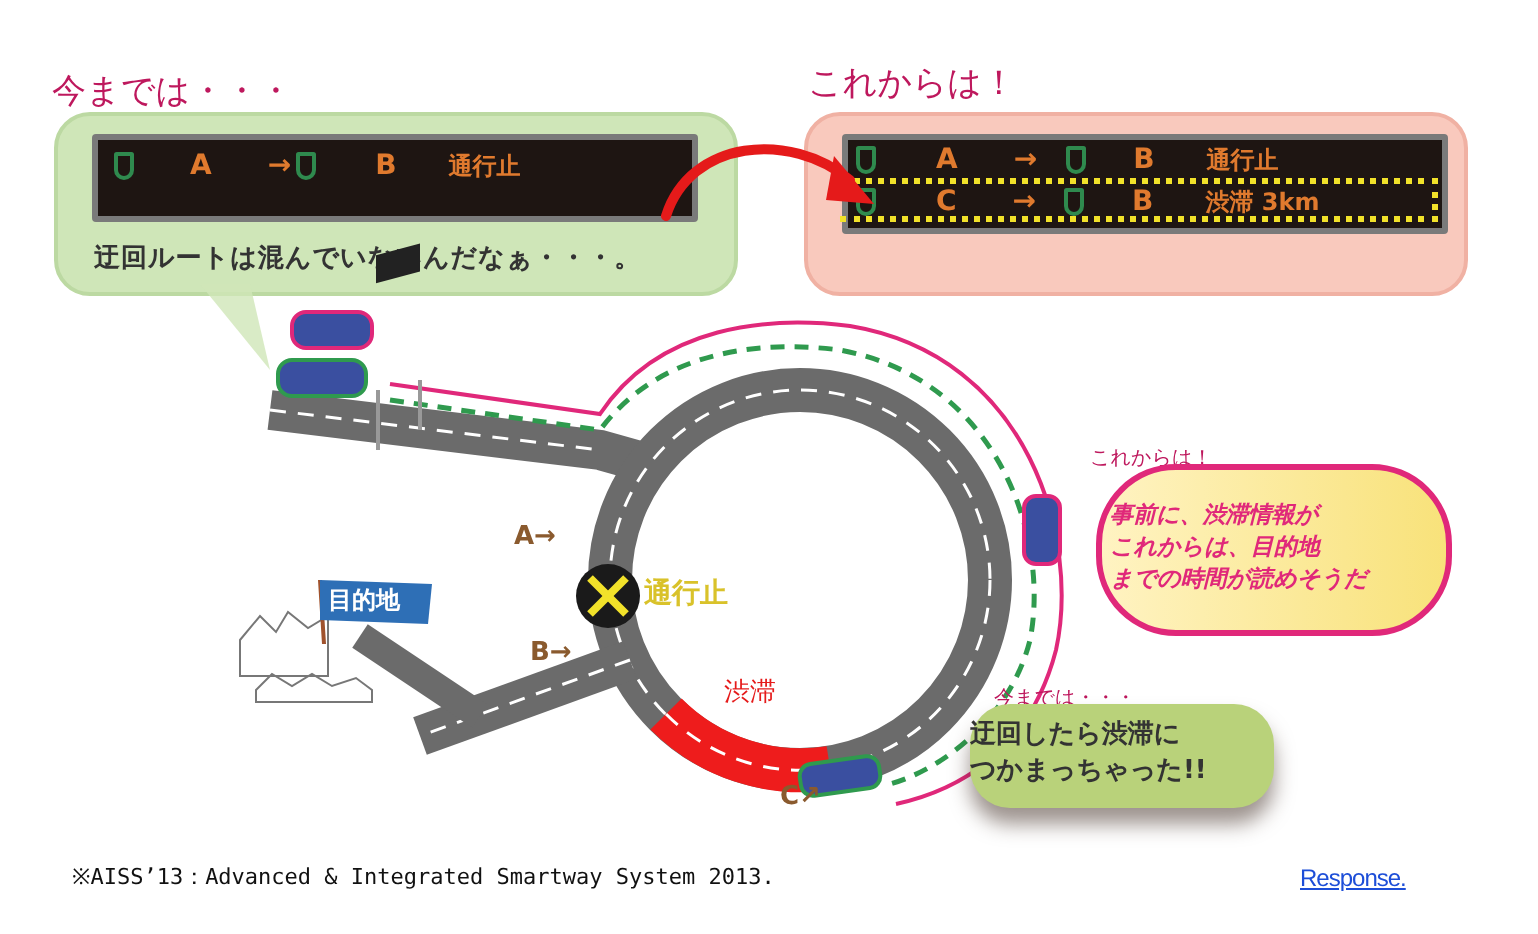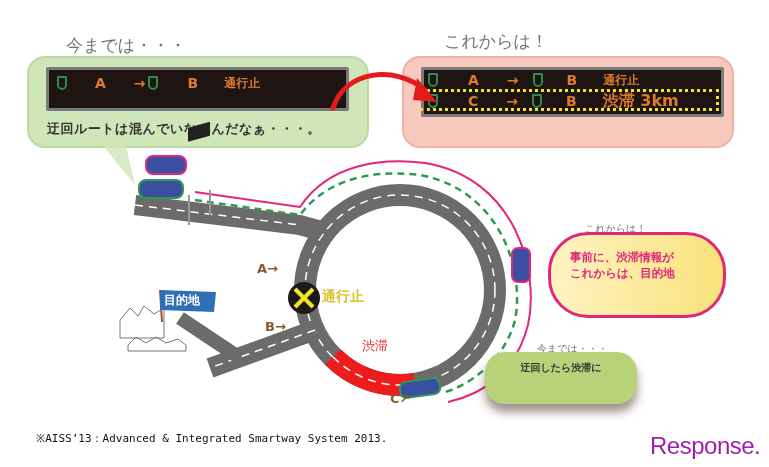--- a/index.html
+++ b/index.html
@@ -1,33 +1,33 @@
 <!DOCTYPE html>
 <html><head>
 <meta charset="utf-8">
 <style>
   html, body { margin:0; padding:0; background:#ffffff; }
   body { width:769px; height:467px; position:relative; overflow:hidden;
          font-family:"DejaVu Sans", sans-serif; }
   .abs { position:absolute; }
-  .hand { font-family:"DejaVu Sans", sans-serif; color:#737373;margin-left:40px; }
+  .hand { font-family:"DejaVu Sans", sans-serif; color:#be185d; }
   .bubble-green { left:27px; top:56px; width:338px; height:88px; background:#cfe6b8;
      border:2px solid #bcd9a2; border-radius:18px; }
   .bubble-pink { left:402px; top:56px; width:328px; height:88px; background:#f9c9bd;
      border:2px solid #f0b1a3; border-radius:18px; }
   .sign { background:#1e1512; border:3px solid #7a7a7a; border-radius:2px; }
   .sign-row { position:absolute; left:0; right:0; height:20px; display:flex; align-items:center;
      font-weight:bold; font-size:14px; color:#e07a2e; }
   .shield { display:inline-block; width:10px; height:14px; border:2px solid #2f8a4e;
      border-radius:2px 2px 8px 8px; box-sizing:border-box; }
   .caption { font-size:13px; font-weight:bold; color:#333; letter-spacing:0.5px; }
   .footnote { font-family:"DejaVu Sans Mono", monospace; font-size:11px; color:#111; }
-  .logo { font-family:"Liberation Sans", sans-serif; font-size:24px; color:#a21caf; letter-spacing:-0.5px; }
+  .logo { font-family:"Liberation Sans", sans-serif; font-size:12px; color:#1d4ed8; letter-spacing:-0.5px;text-decoration:underline; }
   .cloud-text { color:#e0287a; font-size:11.5px; font-weight:bold; line-height:16px; }
-  .burst-text { color:#333; font-size:10px; font-weight:bold; line-height:18px; text-align:center; }
+  .burst-text { color:#333; font-size:13px; font-weight:bold; line-height:18px; }
 </style>
 </head>
 <body>
 
 <div class="abs hand" style="left:26px; top:34px; font-size:17px;">今までは・・・</div>
 <div class="abs hand" style="left:404px; top:30px; font-size:17px;">これからは！</div>
 
 <div class="abs bubble-green">
   <div class="abs sign" style="left:17px; top:9px; width:297px; height:38px;">
     <div class="sign-row" style="top:3px;">
@@ -55,21 +55,21 @@
       <span class="shield" style="margin-left:14px;"></span>
       <span style="margin-left:24px;">B</span>
       <span style="margin-left:26px; font-size:12px;">通行止</span>
     </div>
     <div class="sign-row" style="top:21px;">
       <span class="shield" style="margin-left:4px;"></span>
       <span style="margin-left:30px;">C</span>
       <span style="margin-left:28px;">→</span>
       <span class="shield" style="margin-left:14px;"></span>
       <span style="margin-left:24px;">B</span>
-      <span style="margin-left:26px; font-size:16px;">渋滞 3km</span>
+      <span style="margin-left:26px; font-size:12px;">渋滞 3km</span>
     </div>
 
     <div class="abs" style="left:-4px; top:19px; width:299px; height:22px; border:3px dotted #f2e22a; border-left:none; box-sizing:border-box;"></div>
   </div>
 </div>
 
 <svg class="abs" style="left:325px; top:60px;" width="120" height="60">
   <path d="M8,48 C20,10 70,5 100,30" stroke="#e51a1a" stroke-width="5" fill="none" stroke-linecap="round"></path>
   <polygon points="92,18 112,42 88,40" fill="#e51a1a"></polygon>
 </svg>
@@ -118,27 +118,29 @@
 
 <div class="abs" style="left:257px; top:261px; font-size:13px; font-weight:bold; color:#8a5a2e;">A→</div>
 <div class="abs" style="left:265px; top:319px; font-size:13px; font-weight:bold; color:#8a5a2e;">B→</div>
 <div class="abs" style="left:390px; top:391px; font-size:13px; font-weight:bold; color:#8a5a2e;">C↗</div>
 <div class="abs" style="left:322px; top:288px; font-size:14px; font-weight:bold; color:#d9c22a;">通行止</div>
 <div class="abs" style="left:362px; top:337px; font-size:13px; font-weight:normal; color:#e51a1a;">渋滞</div>
 <div class="abs" style="left:164px; top:292px; font-size:12px; font-weight:bold; color:#fff;">目的地</div>
 
 <div class="abs hand" style="left:545px; top:222px; font-size:10px;">これからは！</div>
 <div class="abs" style="left:548px; top:232px; width:172px; height:80px; background:linear-gradient(90deg,#fff3c2,#f8e27a); border:3px solid #e0287a; border-radius:40px;">
-  <div class="abs cloud-text" style="left:19px; top:14px;">
+  <div class="abs cloud-text" style="left:4px; top:14px;font-style:italic;">
     <div>事前に、渋滞情報が</div>
     <div>これからは、目的地</div>
+    <div>までの時間が読めそうだ</div>
   </div>
 </div>
 
 <div class="abs hand" style="left:497px; top:342px; font-size:10px;">今までは・・・</div>
 <div class="abs" style="left:485px; top:352px; width:152px; height:52px; background:#b9d27a; border-radius:20px; box-shadow:0 8px 10px rgba(60,40,30,0.5);">
   <div class="abs burst-text" style="left:0; right:0; top:7px;">
     <div>迂回したら渋滞に</div>
+    <div>つかまっちゃった!!</div>
   </div>
 </div>
 
 <div class="abs footnote" style="left:36px; top:430px;">※AISS’13：Advanced &amp; Integrated Smartway System 2013.</div>
 <div class="abs logo" style="left:650px; top:432px;">Response.</div>
 
 </body></html>

